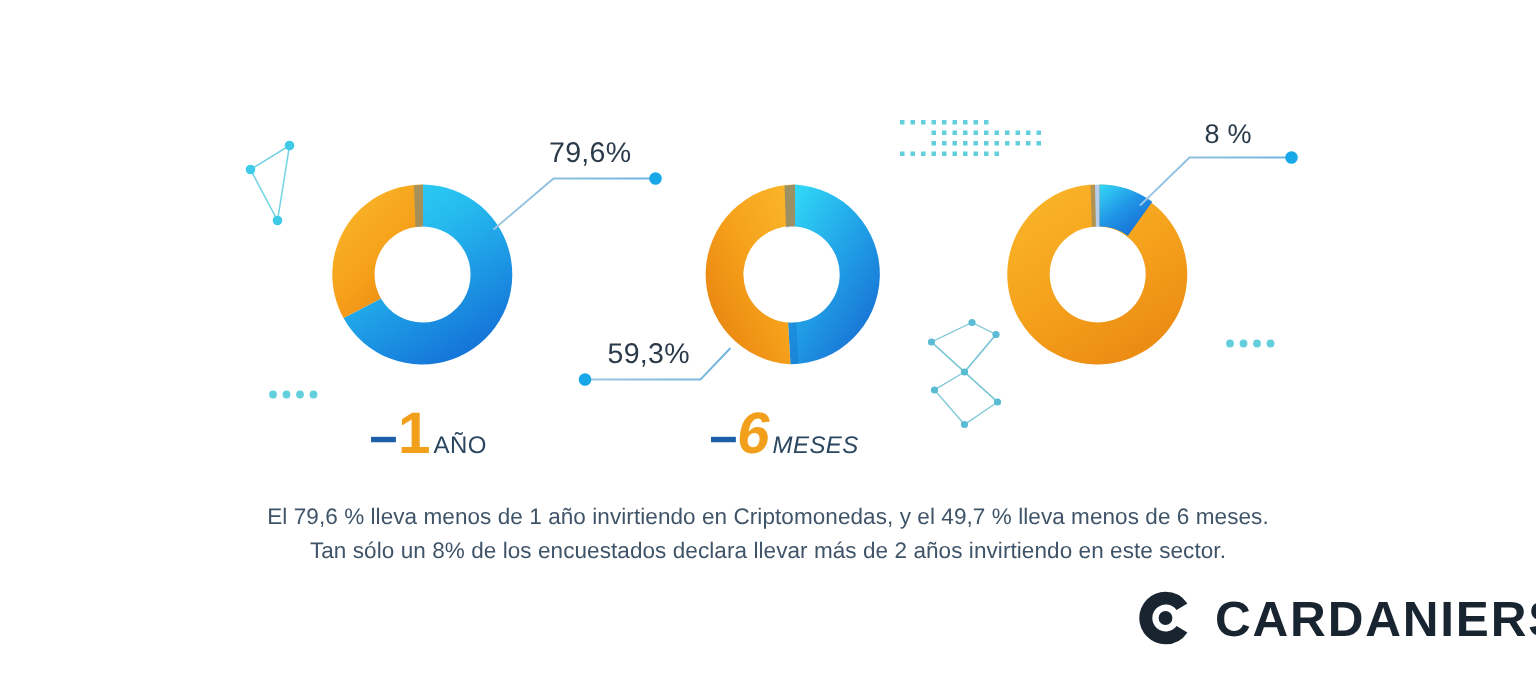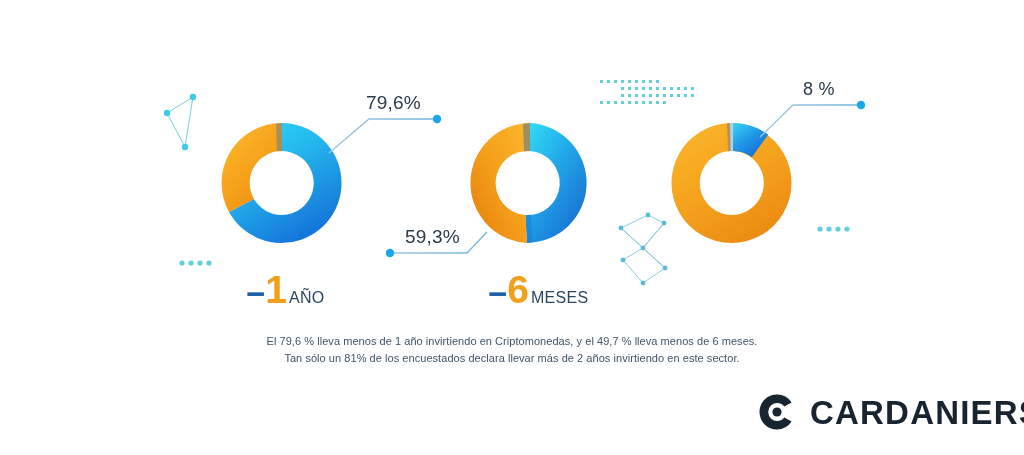--- a/index.html
+++ b/index.html
@@ -72,21 +72,21 @@
     font-weight: 400;
     letter-spacing: 0.3px;
     margin-left: 2px;
   }
   .caption {
     position: absolute;
     left: 0;
     width: 1024px;
     text-align: center;
     color: #3f5468;
-    font-size: 11px;
+    font-size: 15px;
     line-height: 1.55;
     letter-spacing: 0.05px;
   }
   .caption-line {
     display: block;
   }
   .logo {
     position: absolute;
     display: flex;
     align-items: center;
@@ -284,29 +284,29 @@
     <div class="callout" style="left:366px; top:92px;">79,6%</div>
 
     <div class="callout" style="left:405px; top:226px;">59,3%</div>
 
     <div class="callout callout-8" style="left:803px; top:79px;">8 %</div>
 
     <div class="period-label" style="left:246px; top:270px;">
       <span class="period-sign">−</span><span class="period-num">1</span><span class="period-unit">AÑO</span>
     </div>
 
-    <div class="period-label" style="left:488px; top:270px;">
+    <div class="period-label" style="left:472px; top:270px;font-style:italic;">
       <span class="period-sign">−</span><span class="period-num">6</span><span class="period-unit">MESES</span>
     </div>
 
   </div>
 
   <div class="caption" style="top:333px;">
     <span class="caption-line">El 79,6 % lleva menos de 1 año invirtiendo en Criptomonedas, y el 49,7 % lleva menos de 6 meses.</span>
-    <span class="caption-line">Tan sólo un 81% de los encuestados declara llevar más de 2 años invirtiendo en este sector.</span>
+    <span class="caption-line">Tan sólo un 8% de los encuestados declara llevar más de 2 años invirtiendo en este sector.</span>
   </div>
 
   <div class="logo" style="left:757px; top:392px;">
     <svg class="logo-mark" width="40" height="40" viewBox="0 0 40 40">
       <path d="M20 2.5 A17.5 17.5 0 1 0 20 37.5 A17.5 17.5 0 0 0 34.6 29.6
                L 27.4 25.4 A9 9 0 1 1 27.4 14.6 L 34.6 10.4 A17.5 17.5 0 0 0 20 2.5 Z" fill="#18242f"></path>
       <circle cx="20" cy="20" r="4.6" fill="#18242f"></circle>
     </svg>
     <span class="logo-text">CARDANIERS</span>
   </div>

